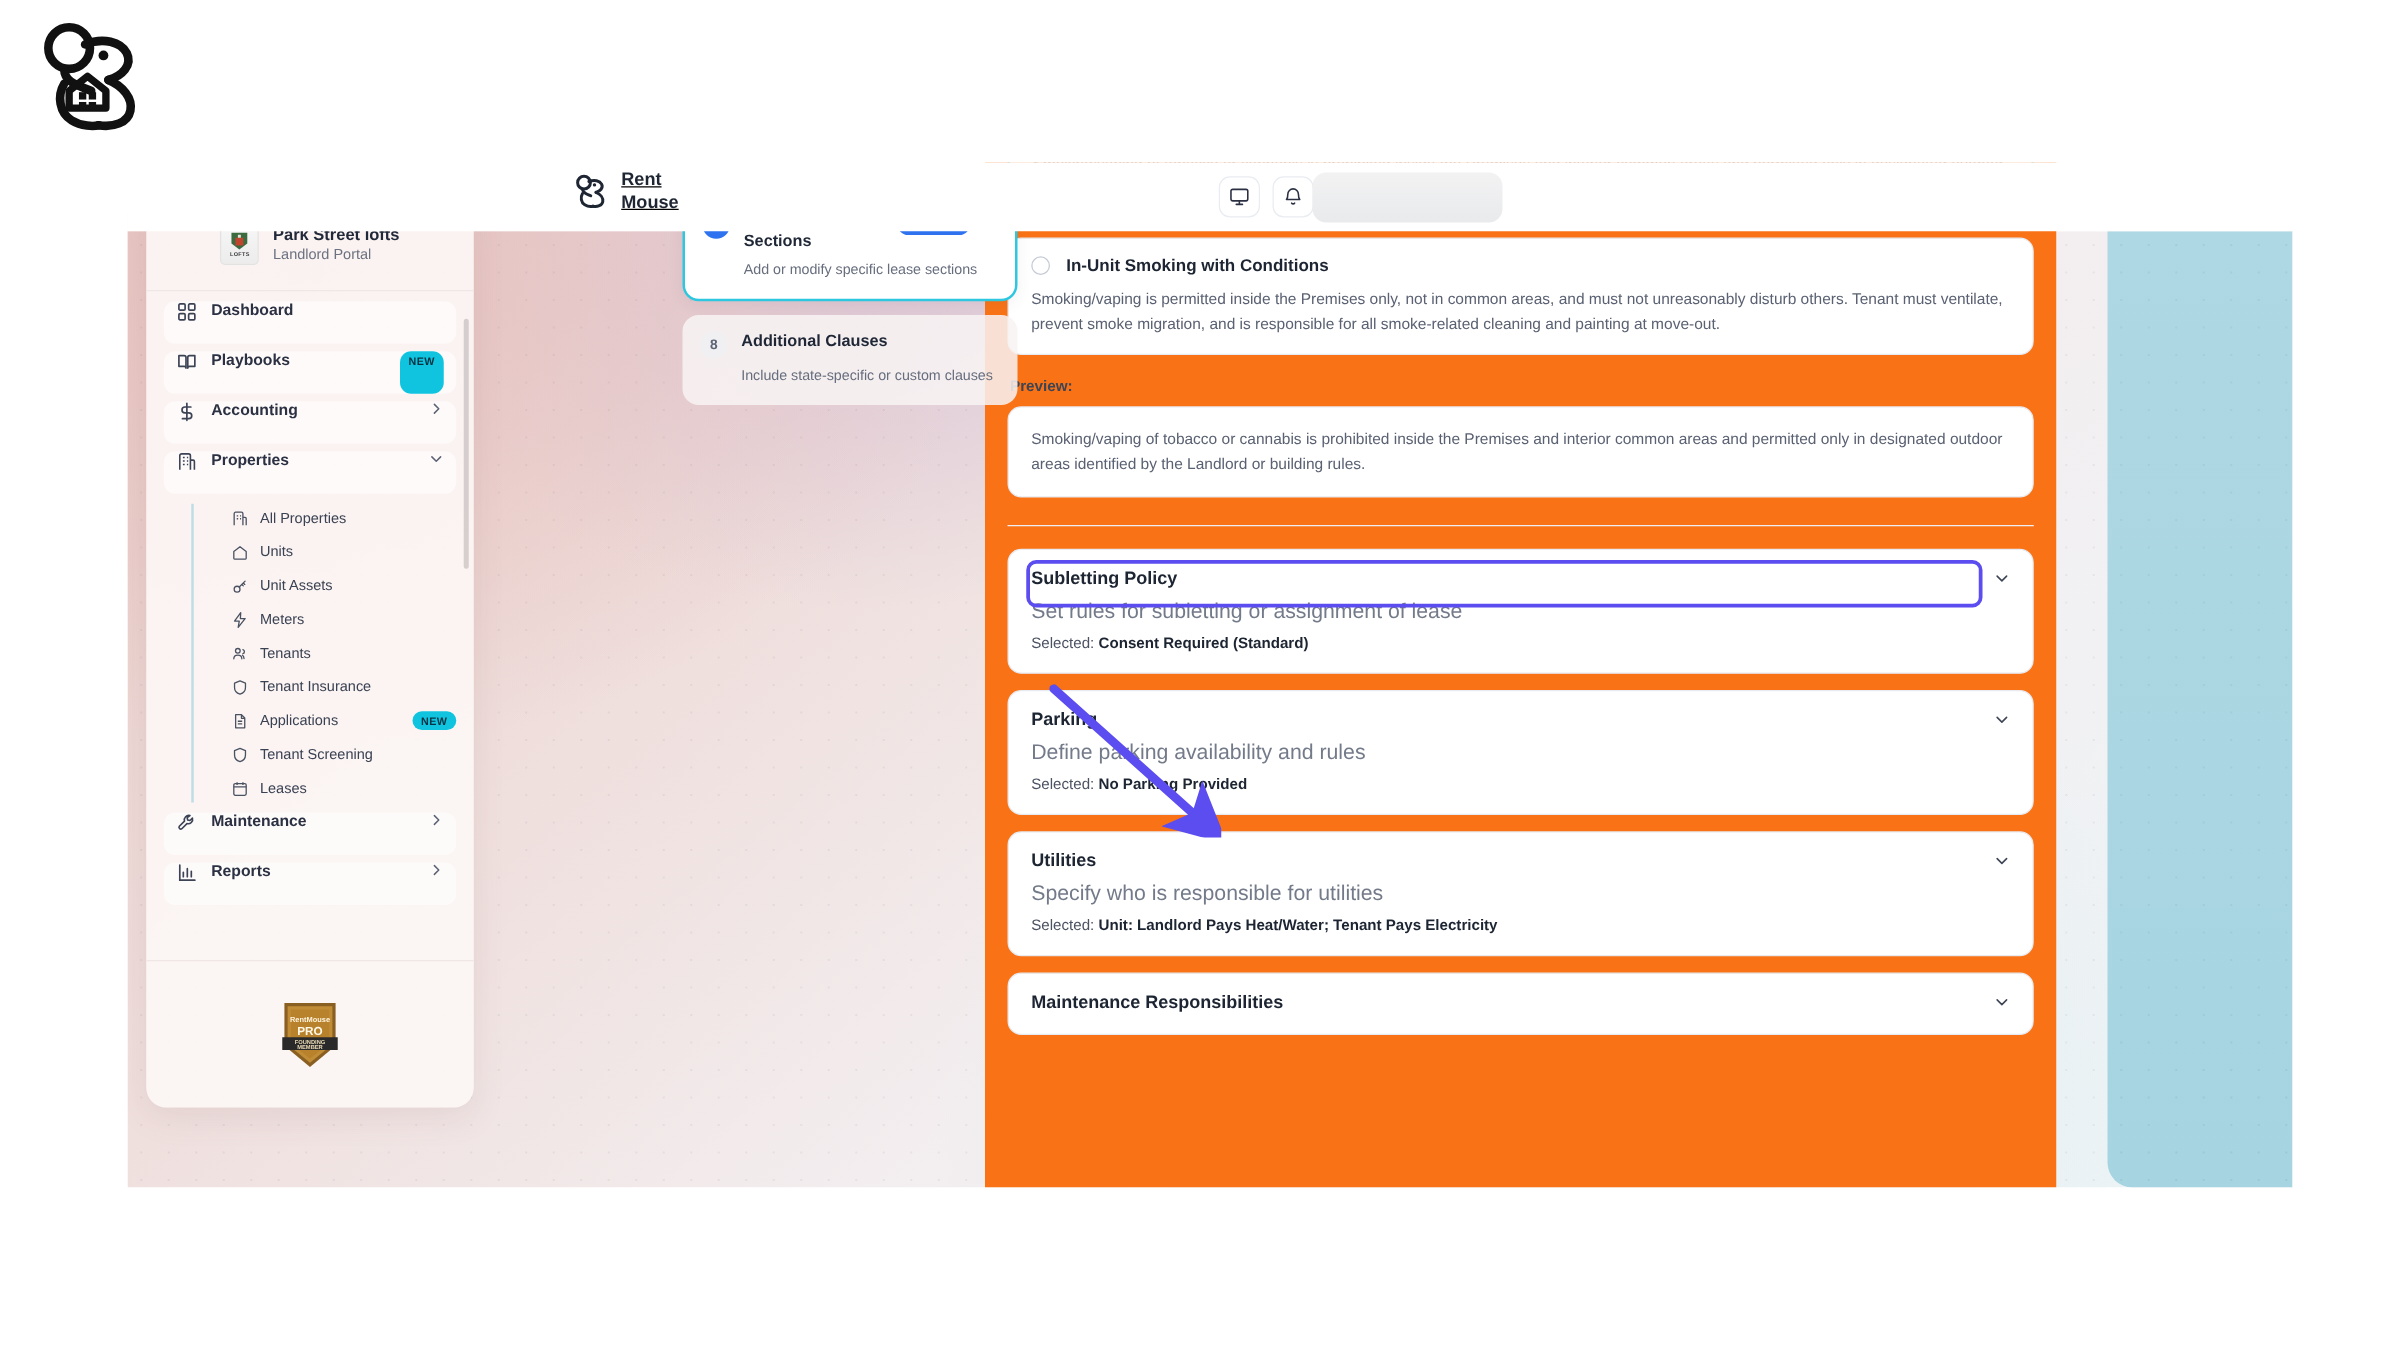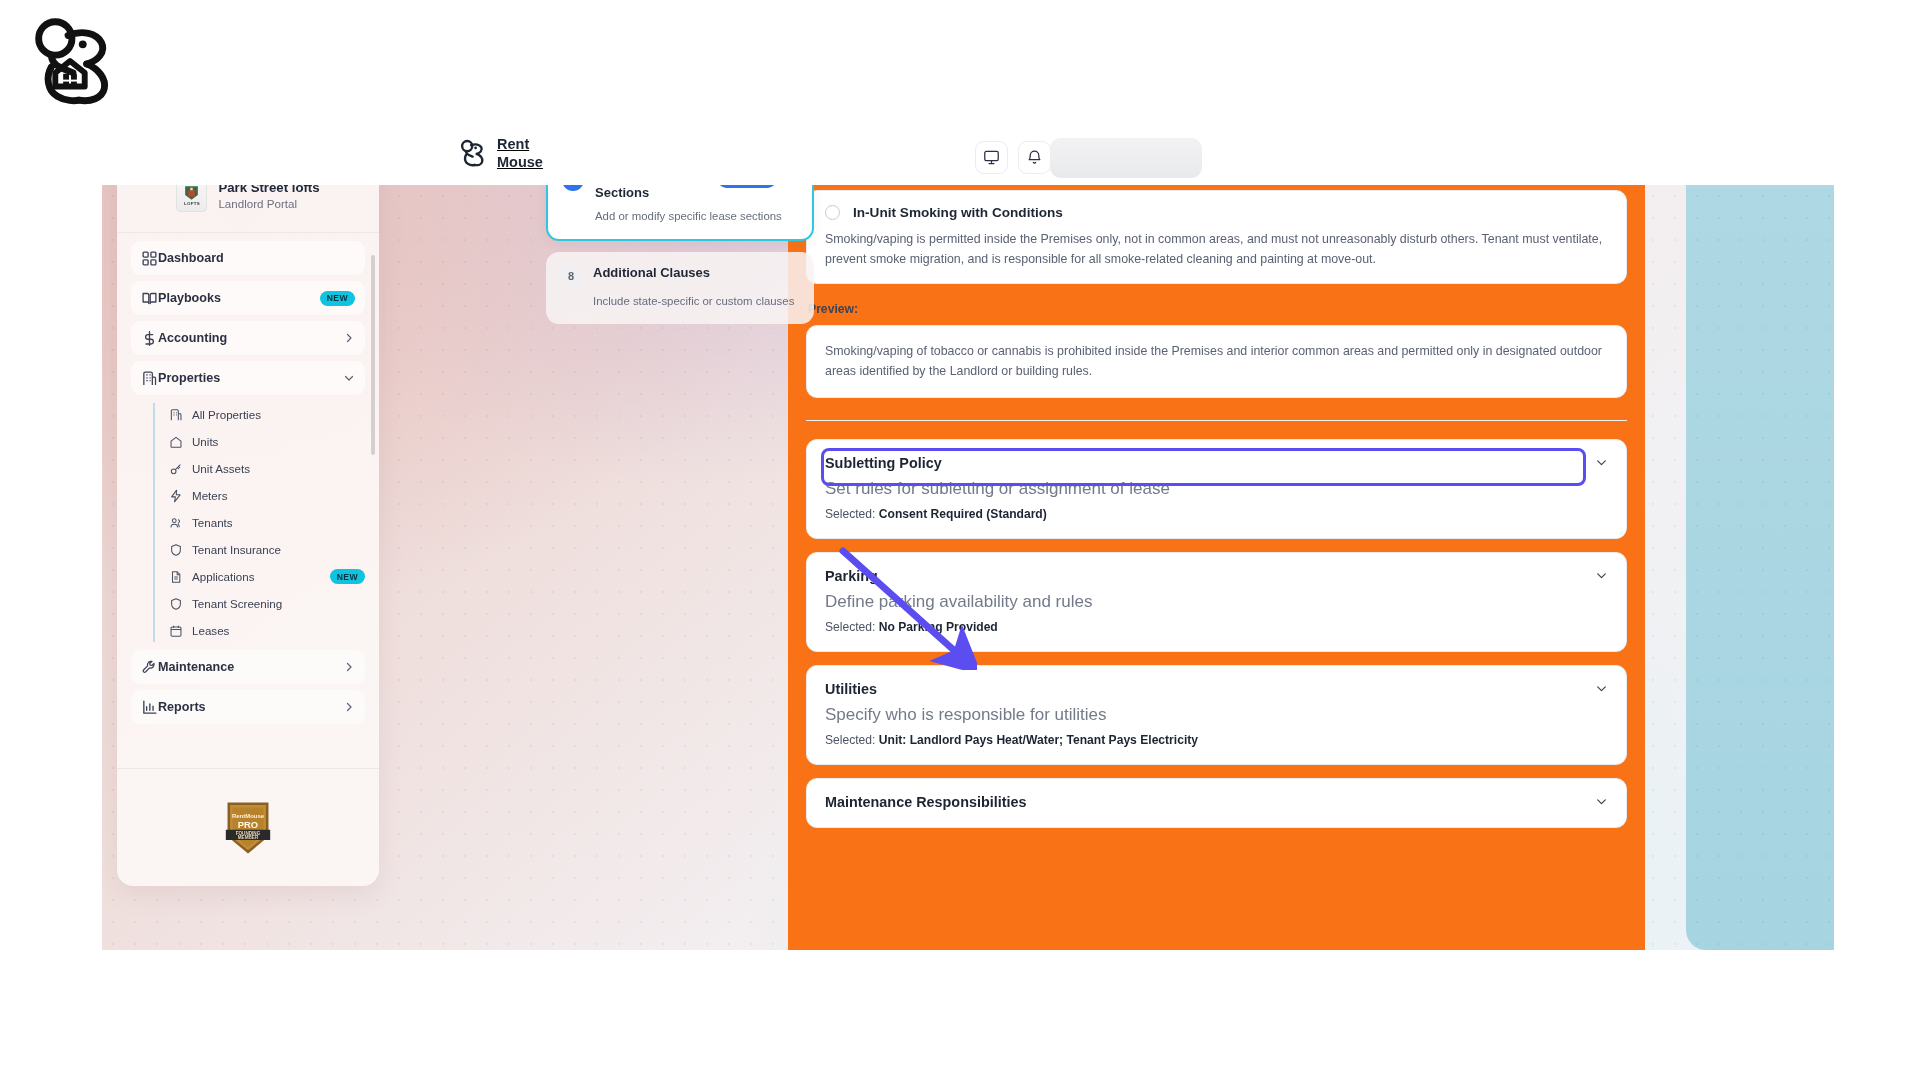--- a/index.html
+++ b/index.html
@@ -79,34 +79,34 @@
     border: 1px solid #e2e2e2;
   }
   .sb-crest { width: 19px; height: 19px; }
   .sb-logo-txt { font-size: 4.4px; font-weight: 800; color: #3a3a3a; letter-spacing: .3px; line-height: 1.1; }
   .sb-title { font-size: 13.2px; font-weight: 700; color: #21283a; }
   .sb-sub { font-size: 11.6px; color: #6c7180; margin-top: 2px; }
   .sb-divider { height: 1px; background: #f0e6e5; margin: 0 0 8px 0; }
 
   .sb-scroll { position: relative; height: 560px; padding: 0 14px; }
   .nav-item {
-    display: flex; align-items: center; 
+    display: flex; gap: 11px;
     height: 34px; padding: 0 10px; margin-bottom: 6px;
     border-radius: 9px; background: rgba(255,255,255,.55);
     font-size: 12.6px; color: #2b3143; font-weight: 600;
   }
   .nav-item .ic { width: 17px; height: 17px; flex: none; color: #3c4355; }
   .nav-label { flex: 1; }
   .badge-new {
     background: #10c4e0; color: #063241; font-size: 8.6px; font-weight: 800;
     padding: 2.5px 7px; border-radius: 9px; letter-spacing: .4px;
   }
   .chev { width: 12px; height: 12px; color: #5b6273; flex: none; }
 
-  .subnav { position: relative; margin: 2px 0 6px 22px; padding-left: 16px; }
+  .subnav { position: relative; margin: 2px 0 6px 22px; padding-left: 32px; }
   .subnav::before { content: ""; position: absolute; left: 0; top: 2px; bottom: 2px; width: 1.5px; background: #bfdde6; }
   .sub-item { display: flex; align-items: center; gap: 9px; height: 27px; font-size: 11.6px; color: #3a4152; font-weight: 500; }
   .sub-item .ic { width: 14px; height: 14px; flex: none; color: #4a5262; }
   .sub-item .nav-label { flex: 1; }
 
   .sb-scrollbar { position: absolute; right: 4px; top: 14px; width: 4px; height: 200px; border-radius: 3px; background: rgba(120,110,115,.28); }
 
   .sb-foot { position: absolute; left: 0; right: 0; bottom: 0; height: 118px; border-top: 1px solid #f0e6e5; display: flex; align-items: center; justify-content: center; }
   .pro-badge { width: 52px; height: 58px; }
 

